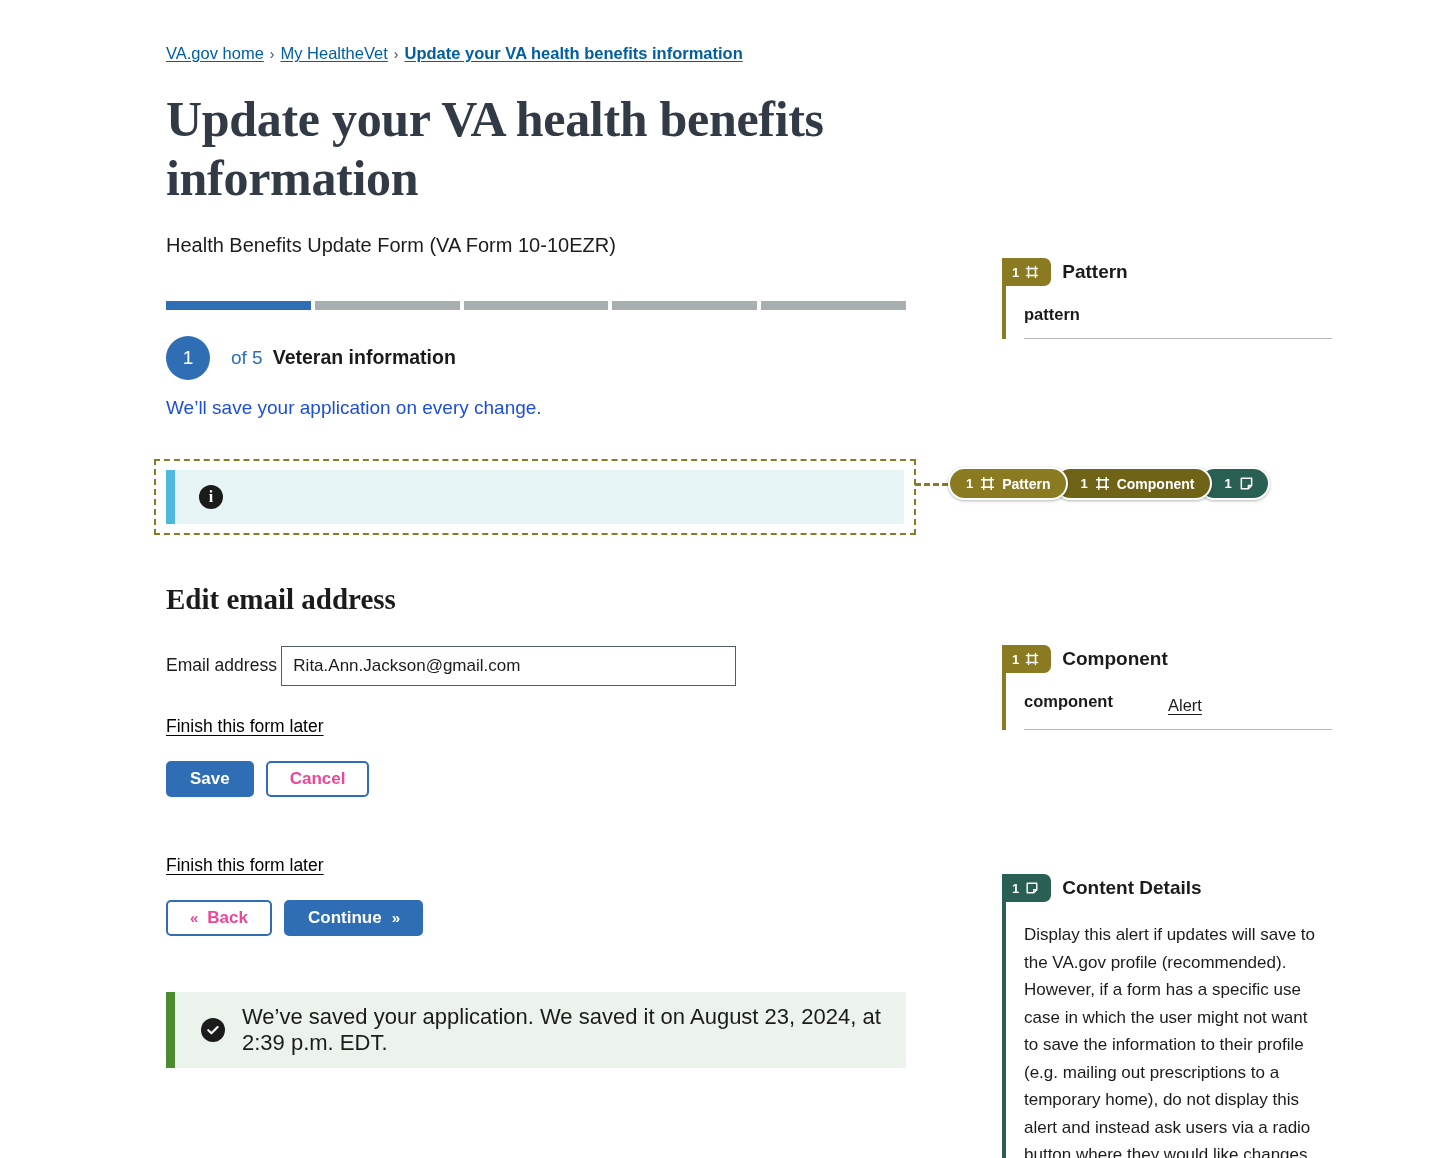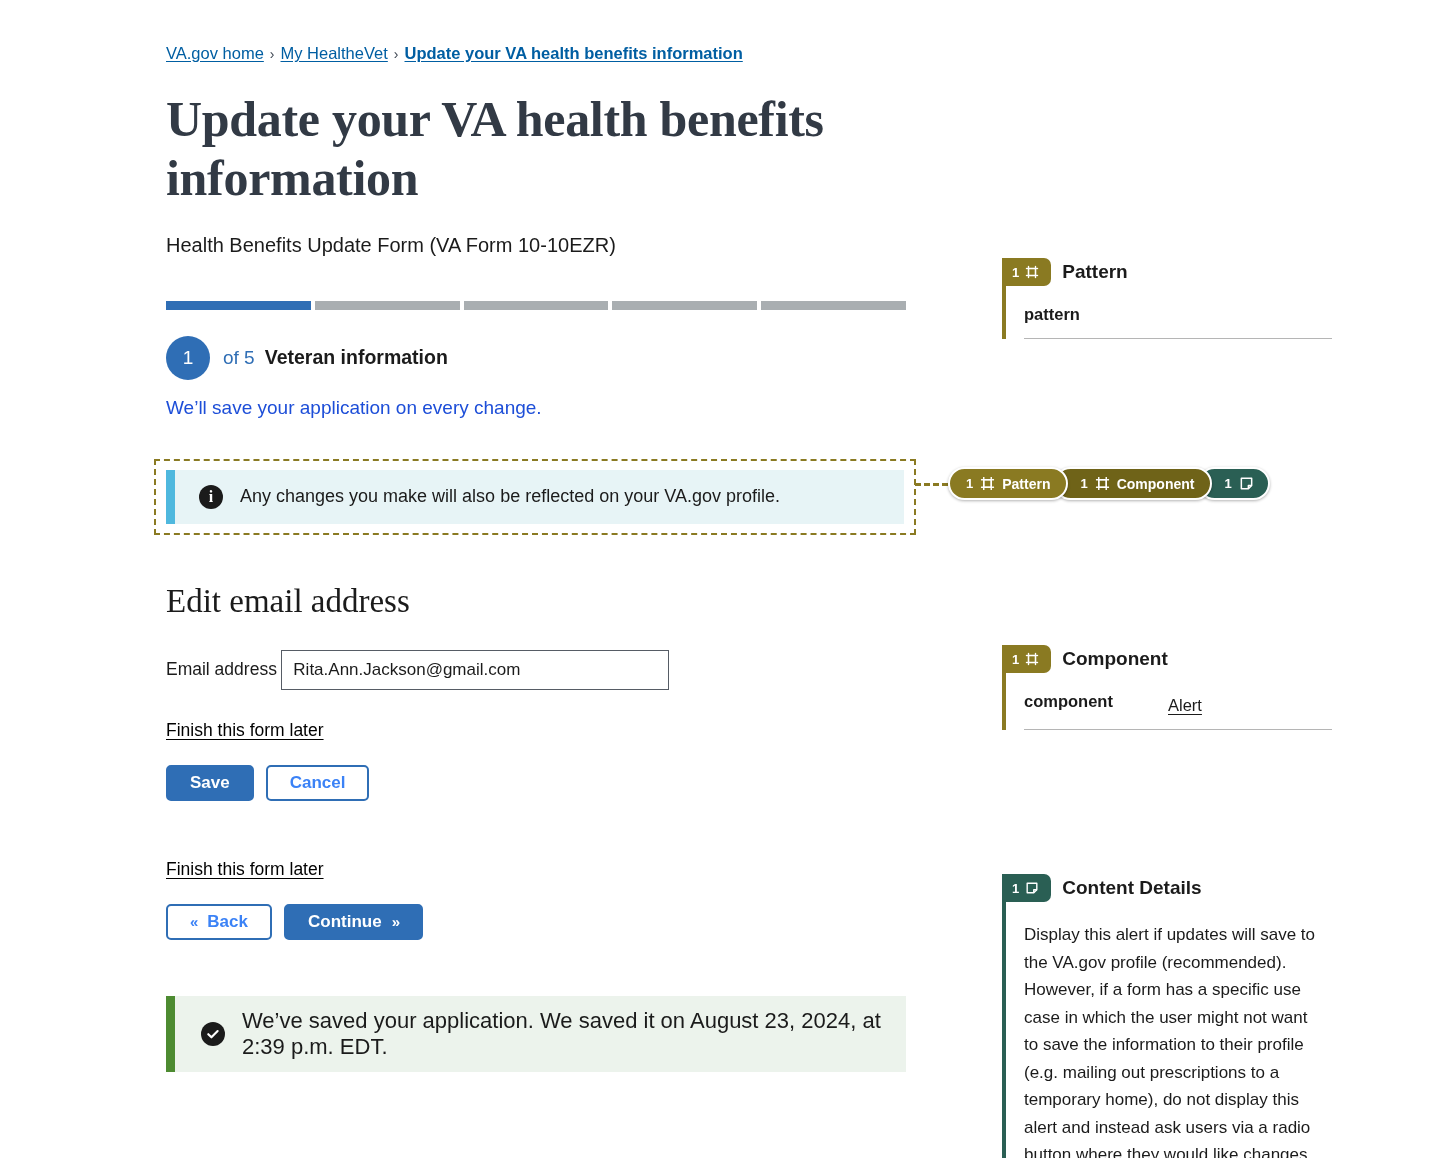--- a/index.html
+++ b/index.html
@@ -89,21 +89,21 @@
     border-radius: 50%;
     background: #2f6eb5;
     color: #fff;
     display: flex; align-items: center; justify-content: center;
     font-size: 19px;
     flex: 0 0 auto;
   }
   .step-of {
     font-size: 19px;
     color: #2f6eb5;
-    margin-left: 13px;
+    margin-left: 21px;
   }
   .step-name {
     font-size: 19.5px;
     font-weight: bold;
     color: #1b1b1b;
     margin-left: 10px;
   }
   .step-note {
     font-size: 19px;
     color: #1d4ed8;
@@ -180,32 +180,32 @@
   .pill.olive-dark { background: #6f6318; border: 2px solid #fff; margin-left: -14px; z-index: 2; }
   .pill.teal       { background: #2a5f54; border: 2px solid #fff; margin-left: -14px; z-index: 1; padding-right: 14px; }
 
   
   .ico-frame { display:inline-block; width:15px; height:15px; }
   .ico-note  { display:inline-block; width:15px; height:15px; }
 
   
   .section-title {
     font-family: "Liberation Serif", serif;
-    font-size: 33px;
-    font-weight: normal;
+    font-size: 29px;
+    font-weight: bold;
     color: #1b1b1b;
     margin: 48px 0 30px 0;
   }
   .field-label {
     font-size: 17.5px;
     color: #1b1b1b;
     margin-bottom: 9px;
   }
   .text-input {
-    width: 388px;
+    width: 455px;
     height: 40px;
     border: 1px solid #565c65;
     border-radius: 0;
     font-family: "Liberation Sans", sans-serif;
     font-size: 17px;
     color: #1b1b1b;
     padding: 0 11px;
     background: #fff;
   }
   .finish-link {
@@ -226,21 +226,21 @@
     height: 36px;
     padding: 0 22px;
     display: inline-flex;
     align-items: center;
     justify-content: center;
     gap: 10px;
     cursor: pointer;
     white-space: nowrap;
   }
   .btn-primary { background: #2f6eb5; color: #fff; border: 2px solid #2f6eb5; }
-  .btn-outline { background: #fff; color: #3b82f6; border: 2px solid #2f6eb5; }
+  .btn-outline { background: #fff; color: #ec4899; border: 2px solid #2f6eb5; }
   .chev { font-size: 15px; font-weight: bold; letter-spacing: -1px; }
 
   
   .alert-success {
     display: flex;
     align-items: center;
     background: #ecf3ec;
     border-left: 9px solid #4d8b31;
     width: 740px;
     min-height: 52px;
@@ -356,21 +356,20 @@
       <div class="step-circle">1</div>
       <div class="step-of">of 5</div>
       <div class="step-name">Veteran information</div>
     </div>
     <p class="step-note">We’ll save your application on every change.</p>
 
     
     <div class="selection-wrap">
       <div class="alert-info">
         <span class="alert-icon-circle">i</span>
-        <span class="alert-text">Any changes you make will also be reflected on your VA.gov profile.</span>
       </div>
     </div>
 
     
     <h2 class="section-title">Edit email address</h2>
     <label class="field-label">Email address</label>
     <input class="text-input" type="text" value="Rita.Ann.Jackson@gmail.com" style="">
     <br>
     <a class="finish-link" href="#">Finish this form later</a>
 

